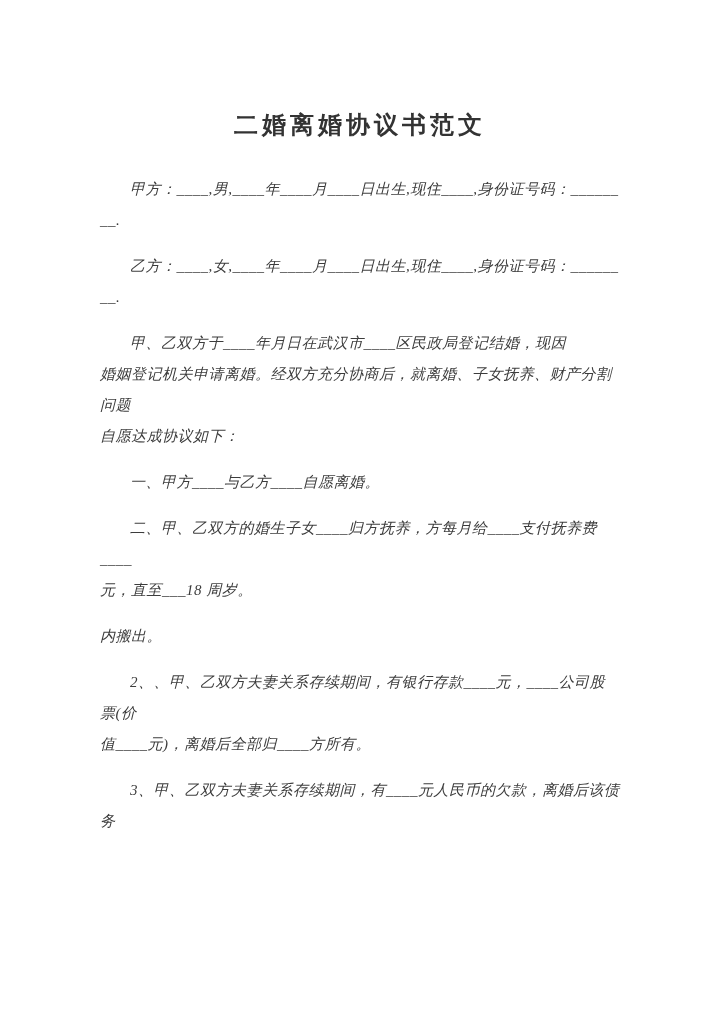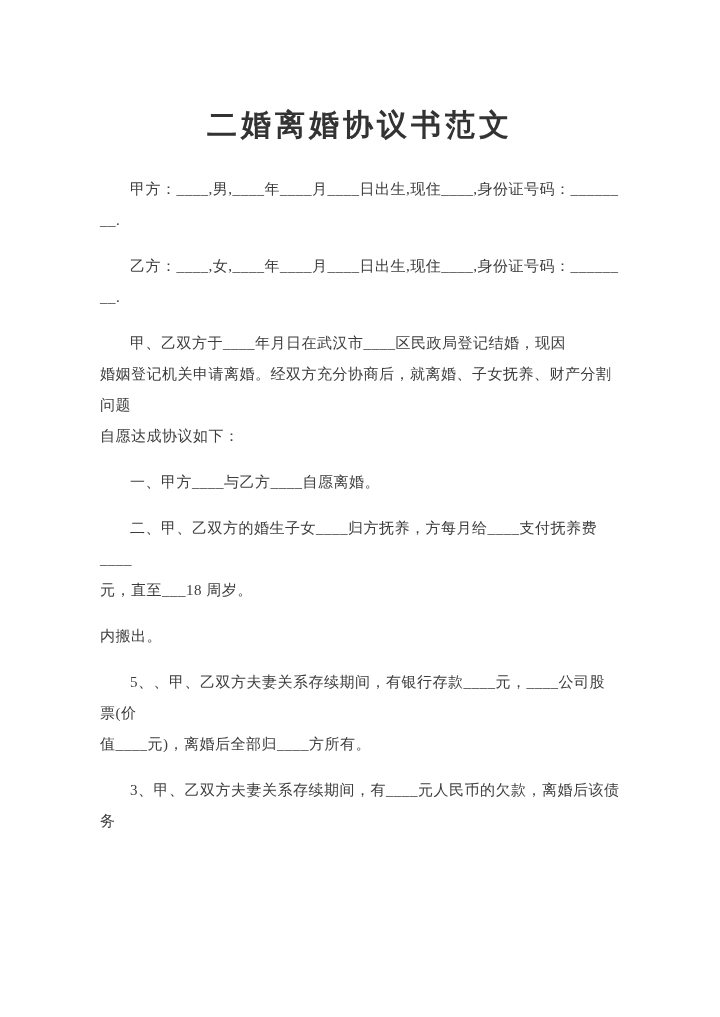--- a/index.html
+++ b/index.html
@@ -14,35 +14,36 @@
     background: #ffffff;
     overflow: hidden;
     font-family: "Liberation Serif", "DejaVu Serif", serif;
   }
   .content {
     padding: 106px 100px 0 100px;
   }
   .doc-title {
     margin: 0 0 30px 0;
     text-align: center;
-    font-size: 30px;
+    font-size: 24px;
     line-height: 38px;
     font-weight: bold;
     letter-spacing: 4px;
     color: #333333;
     font-family: "Liberation Serif", "DejaVu Serif", serif;
   }
   .doc-body {
     font-size: 15px;
     color: #3c3c3c;
   }
   .para {
     margin: 0 0 15px 0;
     line-height: 31px;
     letter-spacing: 0.5px;
+    font-style: italic;
   }
   .line {
     white-space: pre-wrap;
     min-height: 31px;
   }
   .line.first {
     text-indent: 2em;
   }
 </style>
 </head>
@@ -69,21 +70,21 @@
           <div class="line first">一、甲方____与乙方____自愿离婚。</div>
         </div>
         <div class="para">
           <div class="line first">二、甲、乙双方的婚生子女____归方抚养，方每月给____支付抚养费____</div>
           <div class="line">元，直至___18 周岁。</div>
         </div>
         <div class="para">
           <div class="line">内搬出。</div>
         </div>
         <div class="para">
-          <div class="line first">5、、甲、乙双方夫妻关系存续期间，有银行存款____元，____公司股票(价</div>
+          <div class="line first">2、、甲、乙双方夫妻关系存续期间，有银行存款____元，____公司股票(价</div>
           <div class="line">值____元)，离婚后全部归____方所有。</div>
         </div>
         <div class="para">
           <div class="line first">3、甲、乙双方夫妻关系存续期间，有____元人民币的欠款，离婚后该债务</div>
         </div>
       </div>
   </div>
 </div>
 
 </body></html>

